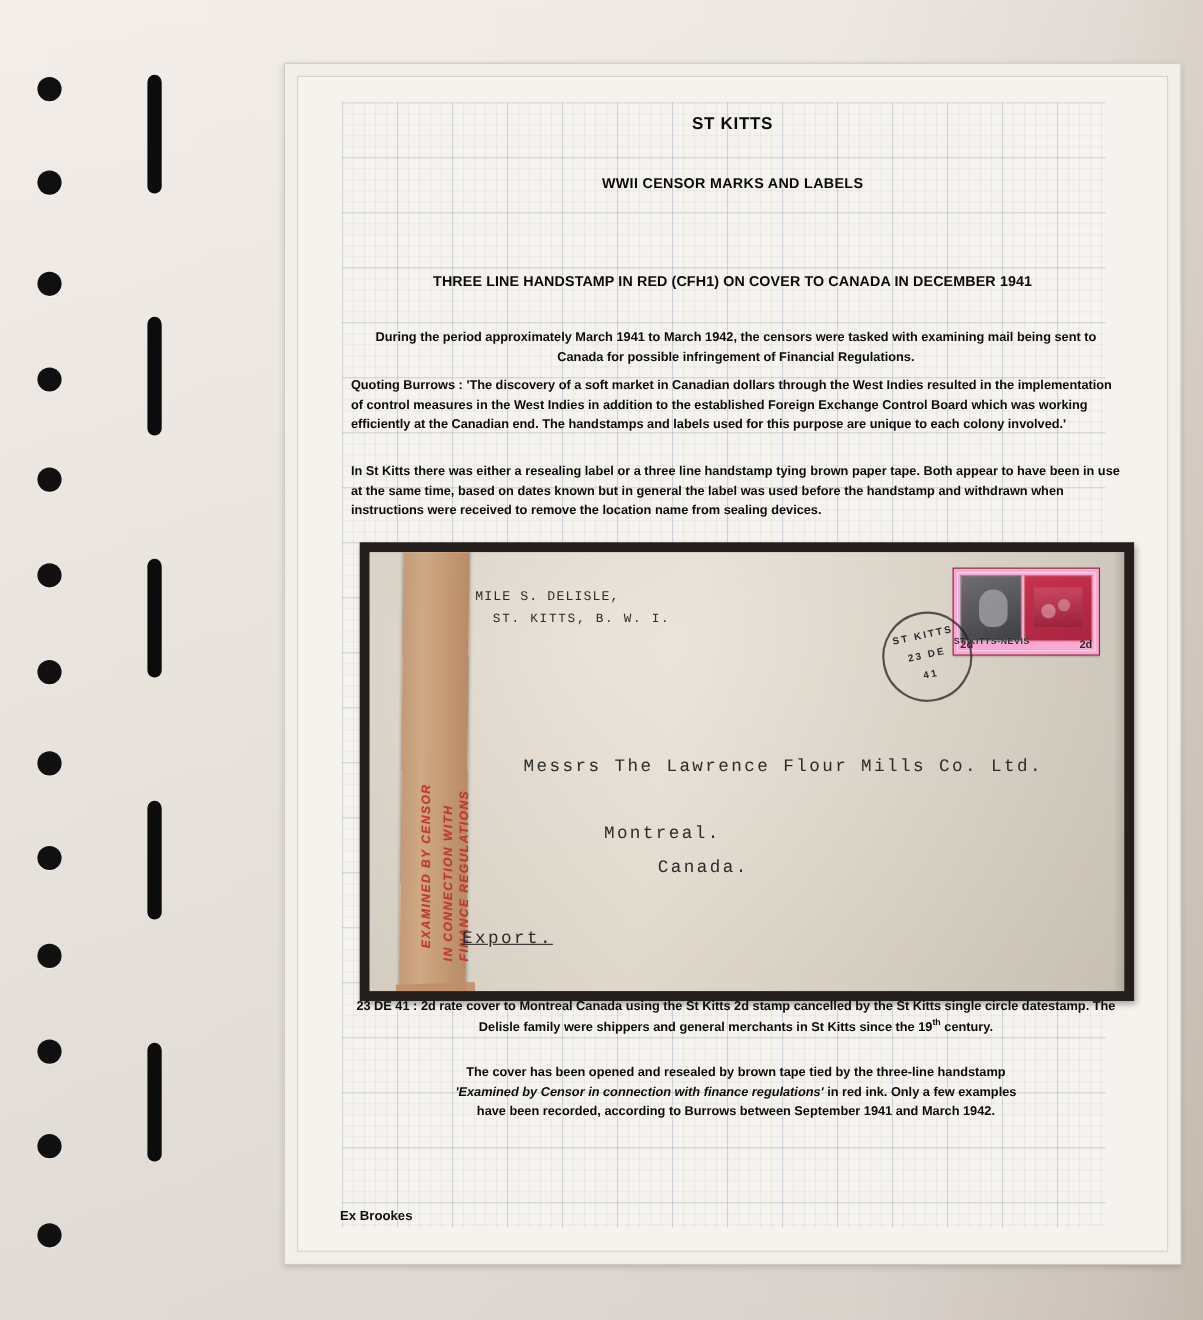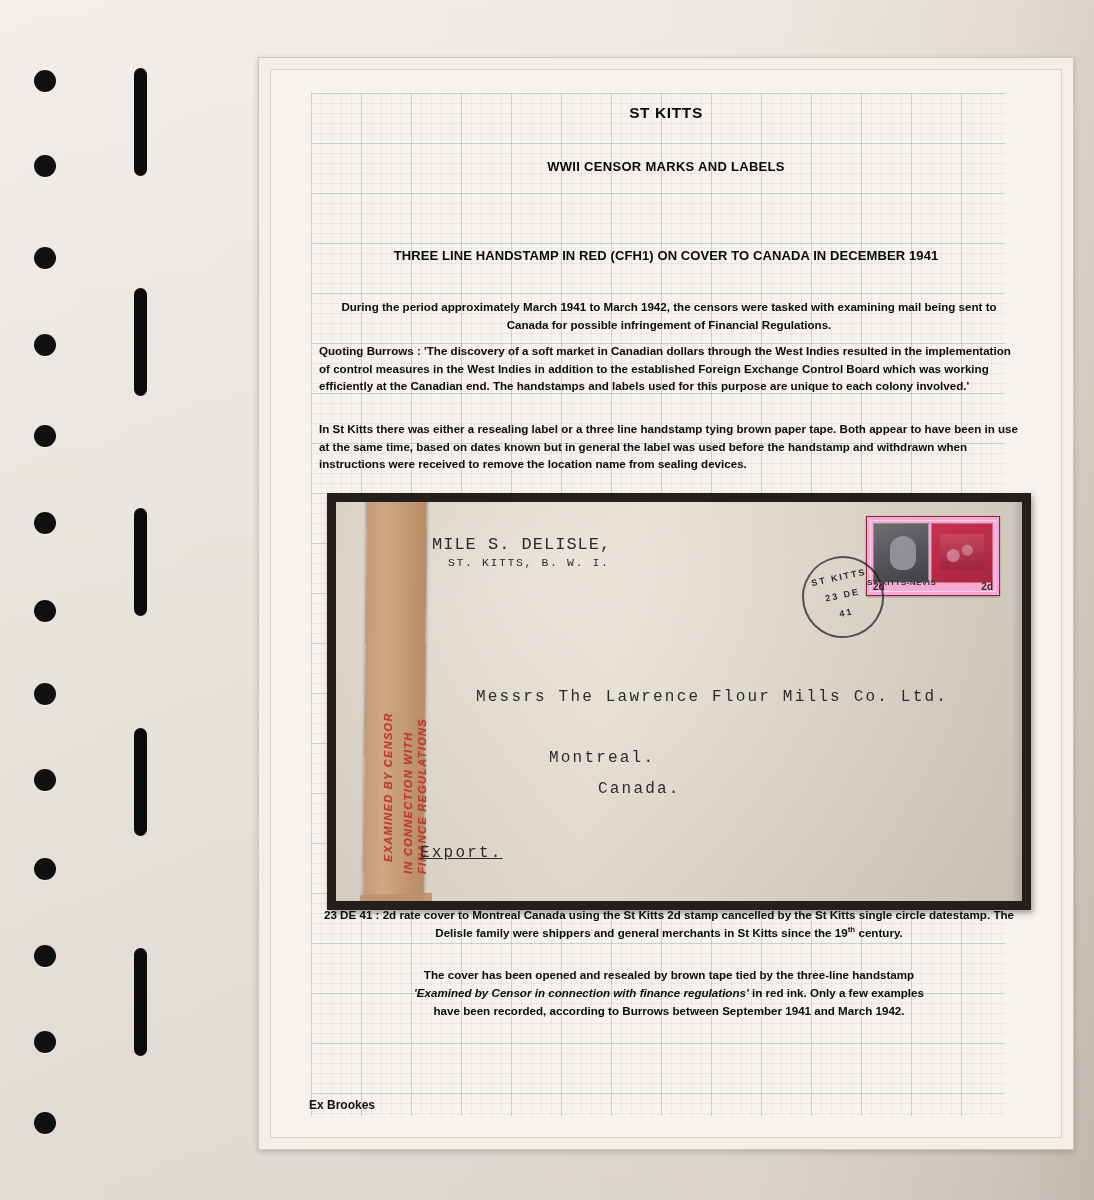--- a/index.html
+++ b/index.html
@@ -114,21 +114,21 @@
   #hs1{left:46px;top:360px;}
   #hs2{left:66px;top:372px;}
   #hs3{left:80px;top:372px;}
 
   
   .typed{
     position:absolute;color:#2b2b2b;
     font-family:"Liberation Mono","DejaVu Sans Mono",monospace;
     letter-spacing:1px;
   }
-  #ret1{left:96px;top:33px;font-size:17px;}
+  #ret1{left:96px;top:33px;font-size:12px;}
   #ret2{left:112px;top:54px;font-size:11.5px;letter-spacing:1.6px;}
   #addr1{left:140px;top:186px;font-size:16px;letter-spacing:2.2px;}
   #addr2{left:197px;top:216px;font-size:16px;letter-spacing:2.2px;}
   #addr3{left:213px;top:247px;font-size:16px;letter-spacing:2.2px;}
   #addr4{left:262px;top:278px;font-size:16px;letter-spacing:2.2px;}
   #export{left:84px;top:342px;font-size:16px;letter-spacing:2.2px;}
   #export u{text-decoration:underline;}
 
   
   #stamp{

